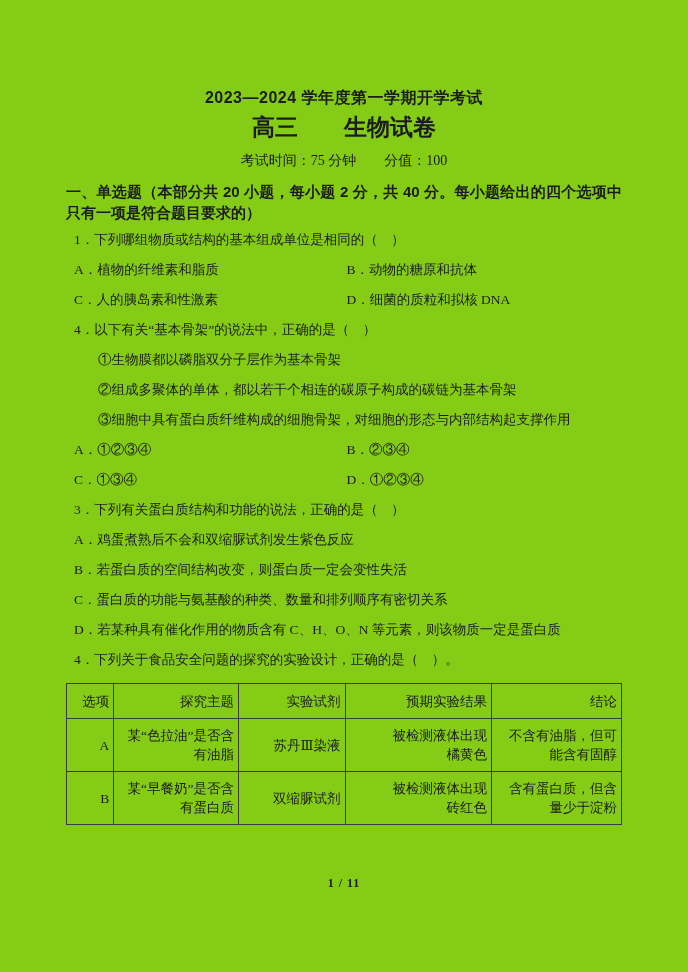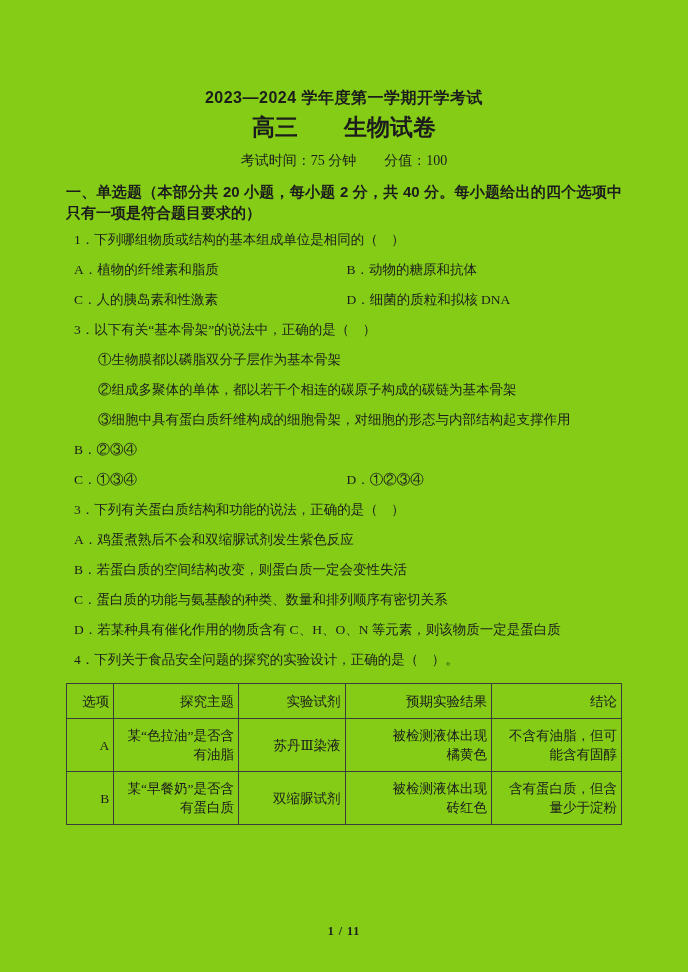--- a/index.html
+++ b/index.html
@@ -75,21 +75,20 @@
   table.qtable td.conclusion { text-align:right; padding-left:8px; }
 
   .footer {
     position:absolute;
     top:876px; left:0;
     width:100%;
     text-align:center;
     font-weight:700;
     font-size:12px;
     letter-spacing:1px;
-    margin-top:48px;
   }
 </style>
 </head>
 <body>
 
 <div class="page">
   <div class="content">
 
     <div class="title1">2023—2024 学年度第一学期开学考试</div>
     <div class="title2">高三　　生物试卷</div>
@@ -102,25 +101,26 @@
       <p class="line">1．下列哪组物质或结构的基本组成单位是相同的（　）</p>
       <div class="opt-grid">
         <p class="line">A．植物的纤维素和脂质</p>
         <p class="line">B．动物的糖原和抗体</p>
       </div>
       <div class="opt-grid">
         <p class="line">C．人的胰岛素和性激素</p>
         <p class="line">D．细菌的质粒和拟核 DNA</p>
       </div>
 
-      <p class="line">3．以下有关“基本骨架”的说法中，正确的是（　）</p>
+      <p class="line">4．以下有关“基本骨架”的说法中，正确的是（　）</p>
       <p class="line subitem">①生物膜都以磷脂双分子层作为基本骨架</p>
       <p class="line subitem">②组成多聚体的单体，都以若干个相连的碳原子构成的碳链为基本骨架</p>
       <p class="line subitem">③细胞中具有蛋白质纤维构成的细胞骨架，对细胞的形态与内部结构起支撑作用</p>
       <div class="opt-grid">
+        <p class="line">A．①②③④</p>
         <p class="line">B．②③④</p>
       </div>
       <div class="opt-grid">
         <p class="line">C．①③④</p>
         <p class="line">D．①②③④</p>
       </div>
 
       <p class="line">3．下列有关蛋白质结构和功能的说法，正确的是（　）</p>
       <p class="line">A．鸡蛋煮熟后不会和双缩脲试剂发生紫色反应</p>
       <p class="line">B．若蛋白质的空间结构改变，则蛋白质一定会变性失活</p>

